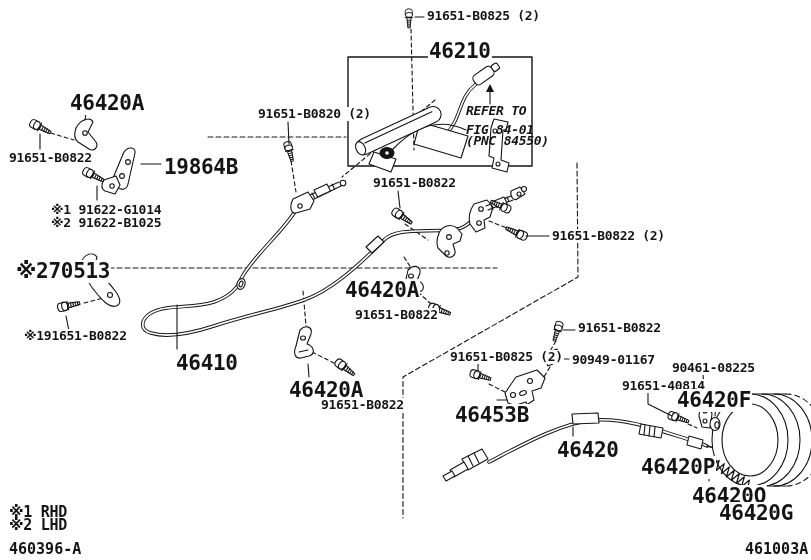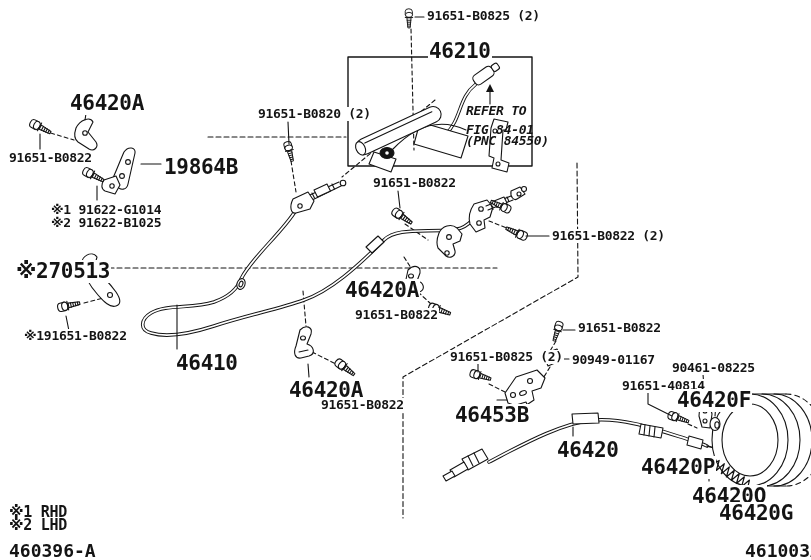--- a/index.html
+++ b/index.html
@@ -9,21 +9,21 @@
   }
   #art{position:absolute;left:0;top:0;}
   .lbl{
     position:absolute;font-weight:bold;color:#141414;background:#fff;
     line-height:1.08;white-space:pre;padding:0 1px;letter-spacing:-0.3px;
   }
   .small{font-size:13px;}
   .big{font-size:21px;}
   .note{font-size:13px;background:transparent;line-height:1.15;font-style:italic;}
   .legend{font-size:15px;}
-  .footer{font-size:18px;letter-spacing:0;}
+  .footer{font-size:15px;letter-spacing:0;}
 </style>
 </head>
 <body>
 
 <div id="stage">
 
 <svg id="art" width="811" height="560" viewBox="0 0 811 560" stroke="#141414" fill="none" stroke-width="1.1" stroke-linecap="round" stroke-linejoin="round">
 
   <defs>
     <g id="bolt">

